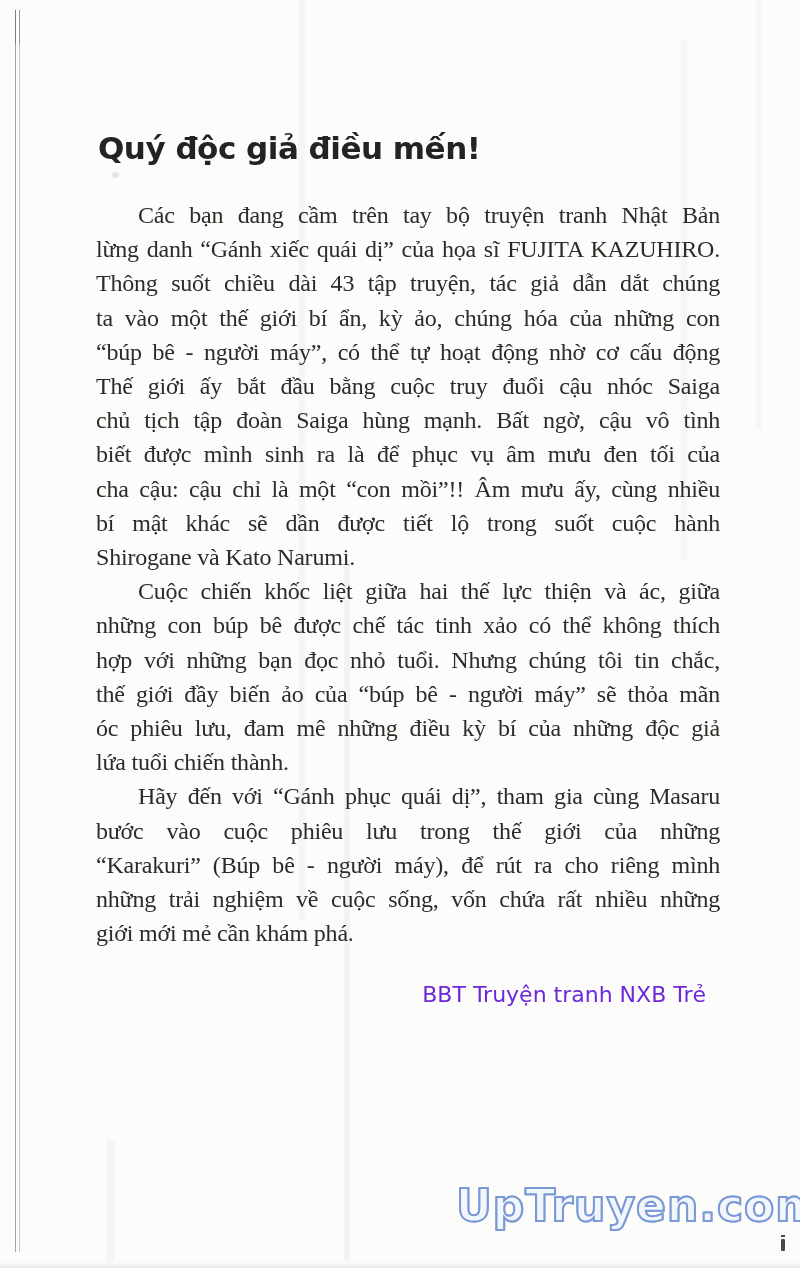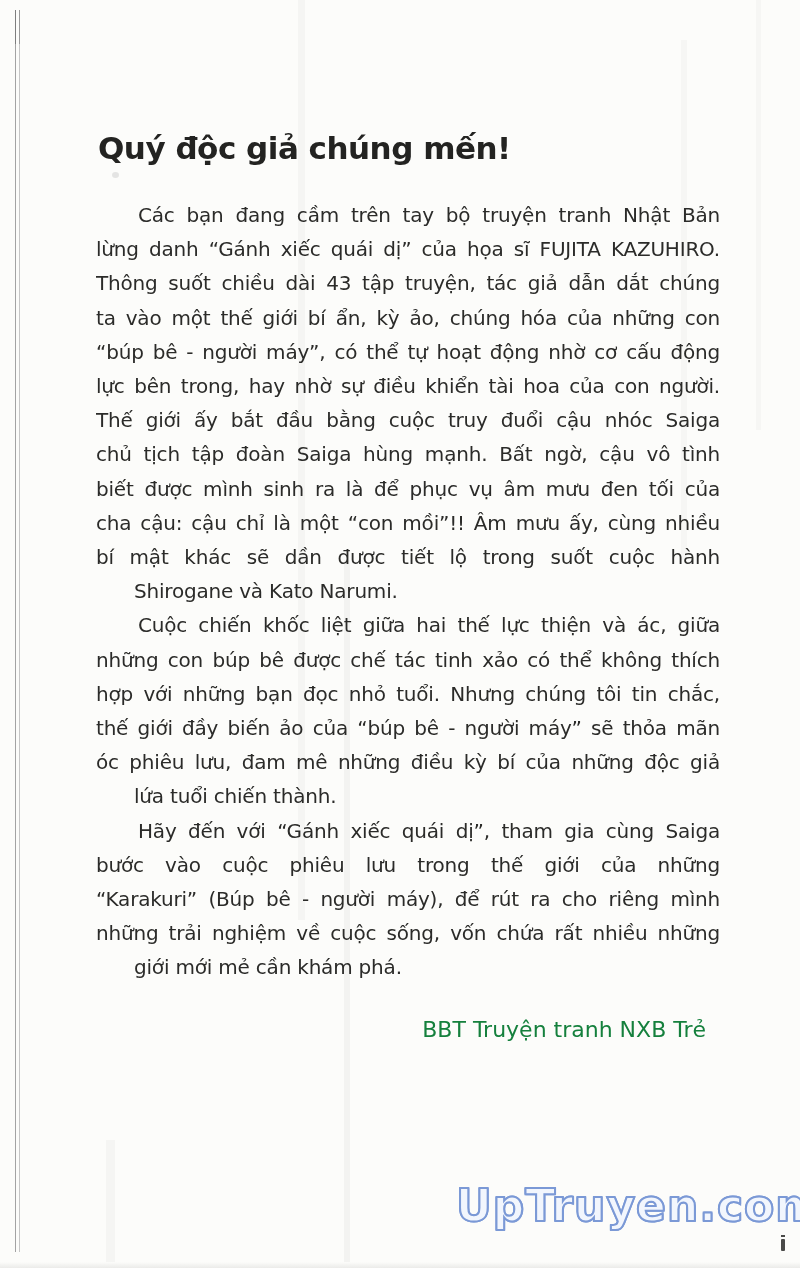--- a/index.html
+++ b/index.html
@@ -31,29 +31,29 @@
     position:absolute;left:96px;top:130px;width:624px;
     color:#2b2b29;
   }
   .title{
     margin:0 2px 32px 2px;
     font-size:31px;font-weight:bold;letter-spacing:-0.5px;
     color:#232321;white-space:nowrap;
   }
   .para{margin:0;overflow:hidden;}
   .line{
-    font-size:20px;line-height:34.2px;letter-spacing:-0.2px;
+    font-size:24px;line-height:34.2px;letter-spacing:-0.2px;
     white-space:nowrap;
-    text-align:justify;text-align-last:justify;
+    text-align:justify;text-align-last:justify;font-family:Liberation Serif, serif;
   }
   .line.first{text-indent:42px;}
-  .line.last{text-align-last:left;margin-left:38px;}
+  .line.last{text-align-last:left;}
   .signature{
     margin-top:32px;padding-right:14px;
-    font-size:22px;text-align:right;color:#15803d;
+    font-size:22px;text-align:right;color:#6d28d9;
   }
   .watermark{
     position:absolute;left:456px;top:1180px;
     font-size:44px;font-weight:bold;letter-spacing:1px;
     color:#f2f6fd;
     -webkit-text-stroke:2px #7b99d6;
     text-shadow:-1px 0 #7b99d6, 1px 0 #7b99d6, 0 -1px #7b99d6, 0 1px #7b99d6;
     white-space:nowrap;
   }
   .artifact{
@@ -75,46 +75,45 @@
   <div class="scan-crease"></div>
   <div class="scan-crease-top"></div>
   <div class="streak s1"></div>
   <div class="streak s2"></div>
   <div class="streak s3"></div>
   <div class="streak s4"></div>
   <div class="streak s5"></div>
   <div class="dust"></div>
 
   <div class="content" style="color: rgb(43, 43, 41);">
-    <h1 class="title">Quý độc giả chúng mến!</h1>
+    <h1 class="title">Quý độc giả điều mến!</h1>
     <div>
         <div class="para">
           <div class="line first">Các bạn đang cầm trên tay bộ truyện tranh Nhật Bản</div>
           <div class="line">lừng danh “Gánh xiếc quái dị” của họa sĩ FUJITA KAZUHIRO.</div>
           <div class="line">Thông suốt chiều dài 43 tập truyện, tác giả dẫn dắt chúng</div>
           <div class="line">ta vào một thế giới bí ẩn, kỳ ảo, chúng hóa của những con</div>
           <div class="line">“búp bê - người máy”, có thể tự hoạt động nhờ cơ cấu động</div>
-          <div class="line">lực bên trong, hay nhờ sự điều khiển tài hoa của con người.</div>
           <div class="line">Thế giới ấy bắt đầu bằng cuộc truy đuổi cậu nhóc Saiga</div>
           <div class="line">chủ tịch tập đoàn Saiga hùng mạnh. Bất ngờ, cậu vô tình</div>
           <div class="line">biết được mình sinh ra là để phục vụ âm mưu đen tối của</div>
           <div class="line">cha cậu: cậu chỉ là một “con mồi”!! Âm mưu ấy, cùng nhiều</div>
           <div class="line">bí mật khác sẽ dần được tiết lộ trong suốt cuộc hành</div>
           <div class="line last">Shirogane và Kato Narumi.</div>
         </div>
         <div class="para">
           <div class="line first">Cuộc chiến khốc liệt giữa hai thế lực thiện và ác, giữa</div>
           <div class="line">những con búp bê được chế tác tinh xảo có thể không thích</div>
           <div class="line">hợp với những bạn đọc nhỏ tuổi. Nhưng chúng tôi tin chắc,</div>
           <div class="line">thế giới đầy biến ảo của “búp bê - người máy” sẽ thỏa mãn</div>
           <div class="line">óc phiêu lưu, đam mê những điều kỳ bí của những độc giả</div>
           <div class="line last">lứa tuổi chiến thành.</div>
         </div>
         <div class="para">
-          <div class="line first">Hãy đến với “Gánh xiếc quái dị”, tham gia cùng Saiga</div>
+          <div class="line first">Hãy đến với “Gánh phục quái dị”, tham gia cùng Masaru</div>
           <div class="line">bước vào cuộc phiêu lưu trong thế giới của những</div>
           <div class="line">“Karakuri” (Búp bê - người máy), để rút ra cho riêng mình</div>
           <div class="line">những trải nghiệm về cuộc sống, vốn chứa rất nhiều những</div>
           <div class="line last">giới mới mẻ cần khám phá.</div>
         </div>
       </div>
     <div class="signature">BBT Truyện tranh NXB Trẻ</div>
   </div>
 
   <div class="watermark" style="-webkit-text-stroke: 2px rgb(123, 153, 214);">UpTruyen.com</div>

